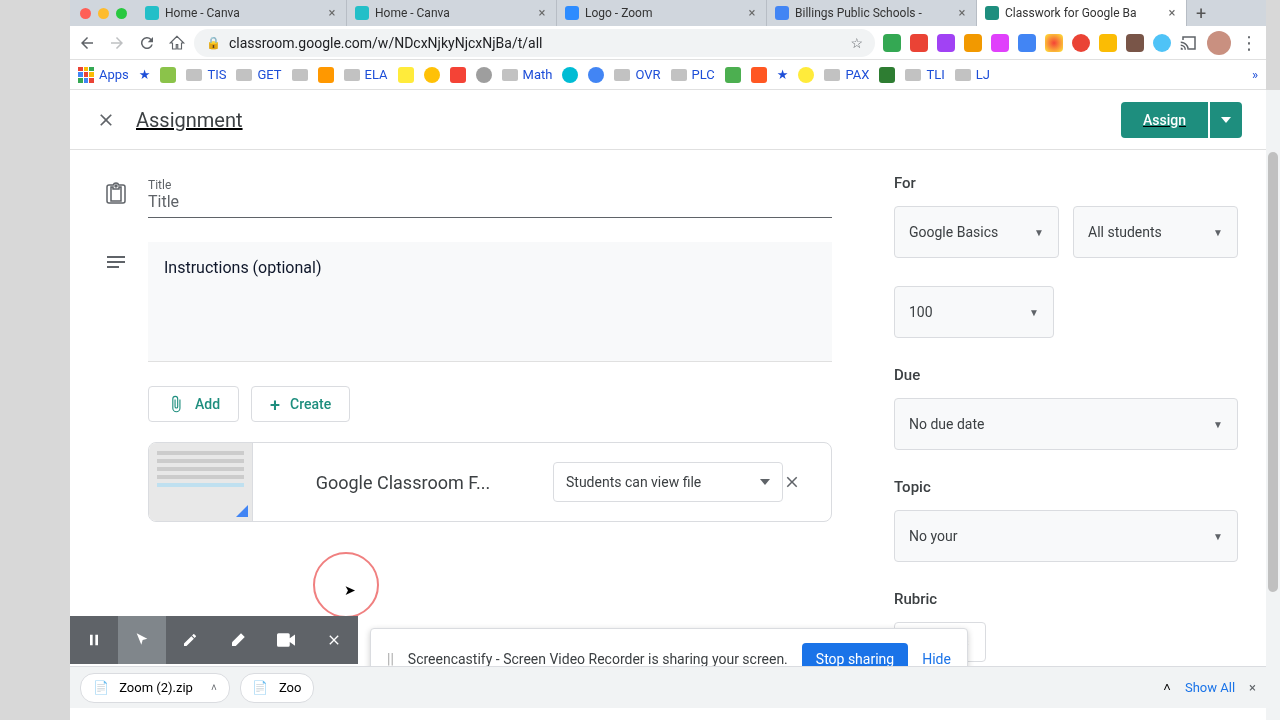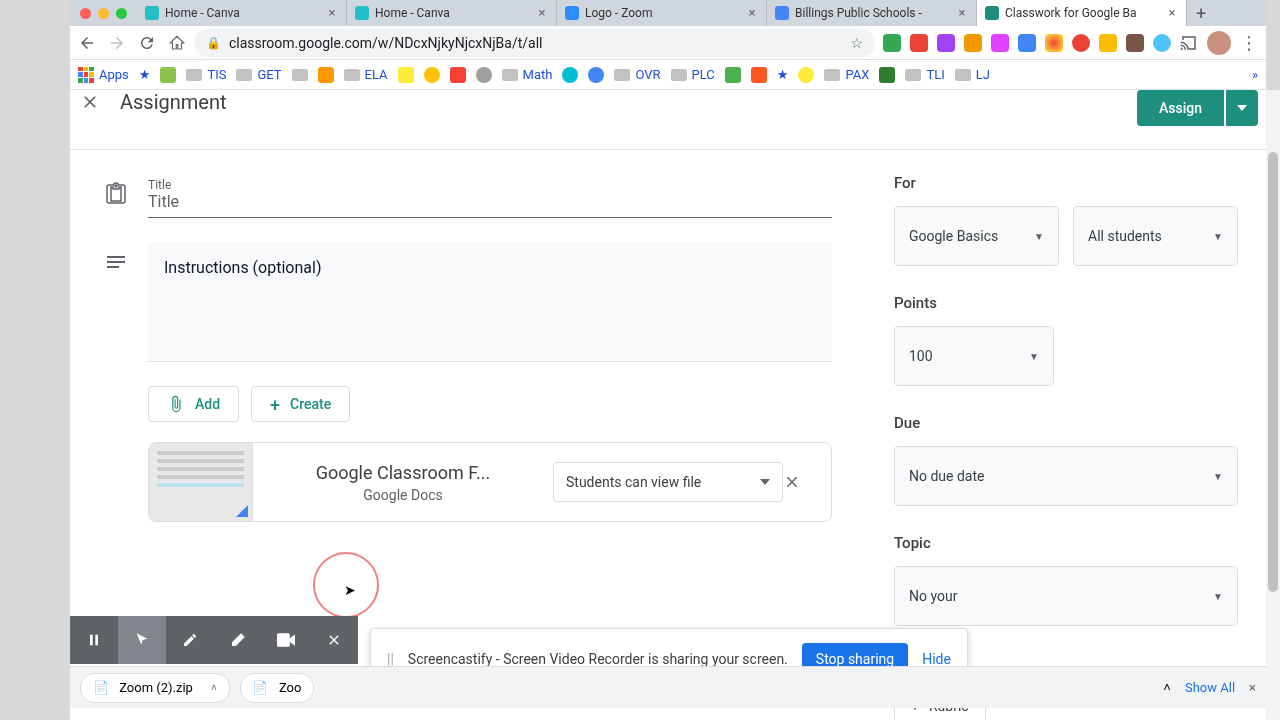--- a/index.html
+++ b/index.html
@@ -28,21 +28,21 @@
 .avatar { width: 24px; height: 24px; border-radius: 50%; background: #c99080; }
 .tb-menu { color: #5f6368; font-size: 18px; }
 
 .bookmarks { height: 30px; display: flex; align-items: center; padding: 0 8px; gap: 10px; font-size: 13px; color: #1d4ed8; border-bottom: 1px solid #e0e0e0; background: #fff; }
 .bm { display: flex; align-items: center; gap: 5px; cursor: pointer; }
 .bm-icon { width: 16px; height: 16px; border-radius: 3px; }
 .folder-icon { background: #c2c2c2; width: 16px; height: 12px; border-radius: 2px; position: relative; }
 
 
 .classroom { position: absolute; left: 70px; top: 90px; right: 14px; bottom: 0; background: #fff; }
-.cr-header { height: 60px; display: flex; align-items: flex-start; padding: 0 8px; border-bottom: 1px solid #e0e0e0; }
+.cr-header { height: 60px; display: flex; align-items: center; padding: 0 24px; border-bottom: 1px solid #e0e0e0; text-decoration: underline; }
 .cr-close { width: 24px; height: 24px; color: #5f6368; font-size: 20px; display: flex; align-items: center; justify-content: center; cursor: pointer; margin-right: 18px; }
 .cr-title { font-size: 20px; color: #3c4043; }
 .cr-header-right { margin-left: auto; display: flex; gap: 2px; }
 .assign-btn { background: #1e8e7e; color: #fff; border: none; padding: 0 22px; height: 36px; border-radius: 4px 0 0 4px; font-size: 14px; font-weight: 500; cursor: pointer; }
 .assign-dd { background: #1e8e7e; color: #fff; border: none; width: 32px; height: 36px; border-radius: 0 4px 4px 0; cursor: pointer; display: flex; align-items: center; justify-content: center; }
 
 .cr-body { display: flex; height: calc(100% - 60px); }
 .cr-main { flex: 1; padding: 24px 34px; overflow-y: auto; }
 .cr-side { width: 400px; padding: 24px 28px; overflow-y: auto; }
 
@@ -64,21 +64,21 @@
 .att-thumb::after { content: ""; position: absolute; right: 4px; bottom: 4px; width: 0; height: 0; border-style: solid; border-width: 0 0 12px 12px; border-color: transparent transparent #4285f4 transparent; }
 .att-thumb::before { content: ""; position: absolute; left: 8px; top: 8px; right: 8px; height: 4px; background: #ccc; box-shadow: 0 8px #ccc, 0 16px #ccc, 0 24px #ccc, 0 32px #bfe0f0; }
 .att-info { flex: 1; padding: 0 18px; text-align: center; }
 .att-title { font-size: 18px; color: #3c4043; white-space: nowrap; overflow: hidden; text-overflow: ellipsis; }
 .att-type { font-size: 14px; color: #5f6368; margin-top: 4px; }
 .att-perm { width: 230px; border: 1px solid #dadce0; border-radius: 4px; height: 40px; display: flex; align-items: center; justify-content: space-between; padding: 0 12px; font-size: 14px; color: #3c4043; cursor: pointer; }
 .att-remove { width: 48px; color: #5f6368; font-size: 20px; text-align: center; cursor: pointer; }
 
 .side-label { font-size: 15px; color: #3c4043; font-weight: 500; margin-bottom: 14px; }
 .side-row { display: flex; gap: 14px; margin-bottom: 28px; }
-.dd { border: 1px solid #dadce0; border-radius: 4px; height: 60px; display: flex; align-items: center; justify-content: space-between; padding: 0 14px; font-size: 14px; color: #3c4043; cursor: pointer; flex: 1; background: #f8f9fa; }
+.dd { border: 1px solid #dadce0; border-radius: 4px; height: 52px; display: flex; align-items: center; justify-content: space-between; padding: 0 14px; font-size: 14px; color: #3c4043; cursor: pointer; flex: 1; background: #f8f9fa; }
 .dd-full { width: 100%; }
 .dd .arrow { color: #5f6368; font-size: 10px; }
 .rubric-btn { border: 1px solid #dadce0; background: #fff; border-radius: 4px; padding: 0 16px; height: 40px; display: flex; align-items: center; gap: 10px; color: #3c4043; font-size: 14px; cursor: pointer; }
 
 
 .cursor-ring { position: absolute; width: 66px; height: 66px; border: 2px solid #f08080; border-radius: 50%; left: 313px; top: 552px; pointer-events: none; }
 .cursor-arrow { position: absolute; left: 344px; top: 582px; font-size: 14px; color: #000; pointer-events: none; }
 
 
 .capture-bar { position: absolute; left: 70px; bottom: 56px; height: 48px; background: #5f6368; display: flex; }
@@ -346,21 +346,20 @@
         <button class="a-btn">
           <span class="ic">+</span>
           <span>Create</span>
         </button>
       </div>
 
       <div class="attachment">
         <div class="att-thumb"></div>
         <div class="att-info">
           <div class="att-title">Google Classroom F...</div>
-          <div class="att-type">Google Docs</div>
         </div>
         <div class="att-perm">
           <span>Students can view file</span>
           <svg width="10" height="6" viewBox="0 0 10 6">
               <path d="M0 0l5 6 5-6z" fill="#5f6368"></path>
             </svg>
         </div>
         <div class="att-remove">
           <svg width="18" height="18" viewBox="0 0 24 24">
               <path d="M19 6.41L17.59 5 12 10.59 6.41 5 5 6.41 10.59 12 5 17.59 6.41 19 12 13.41 17.59 19 19 17.59 13.41 12z" fill="#5f6368"></path>
@@ -375,21 +374,20 @@
         <div class="dd">
           <span>Google Basics</span>
           <span class="arrow">▼</span>
         </div>
         <div class="dd">
           <span>All students</span>
           <span class="arrow">▼</span>
         </div>
       </div>
 
-      <div class="side-label">Points</div>
       <div class="side-row">
         <div class="dd" style="max-width:160px">
           <span>100</span>
           <span class="arrow">▼</span>
         </div>
       </div>
 
       <div class="side-label">Due</div>
       <div class="side-row">
         <div class="dd dd-full">

